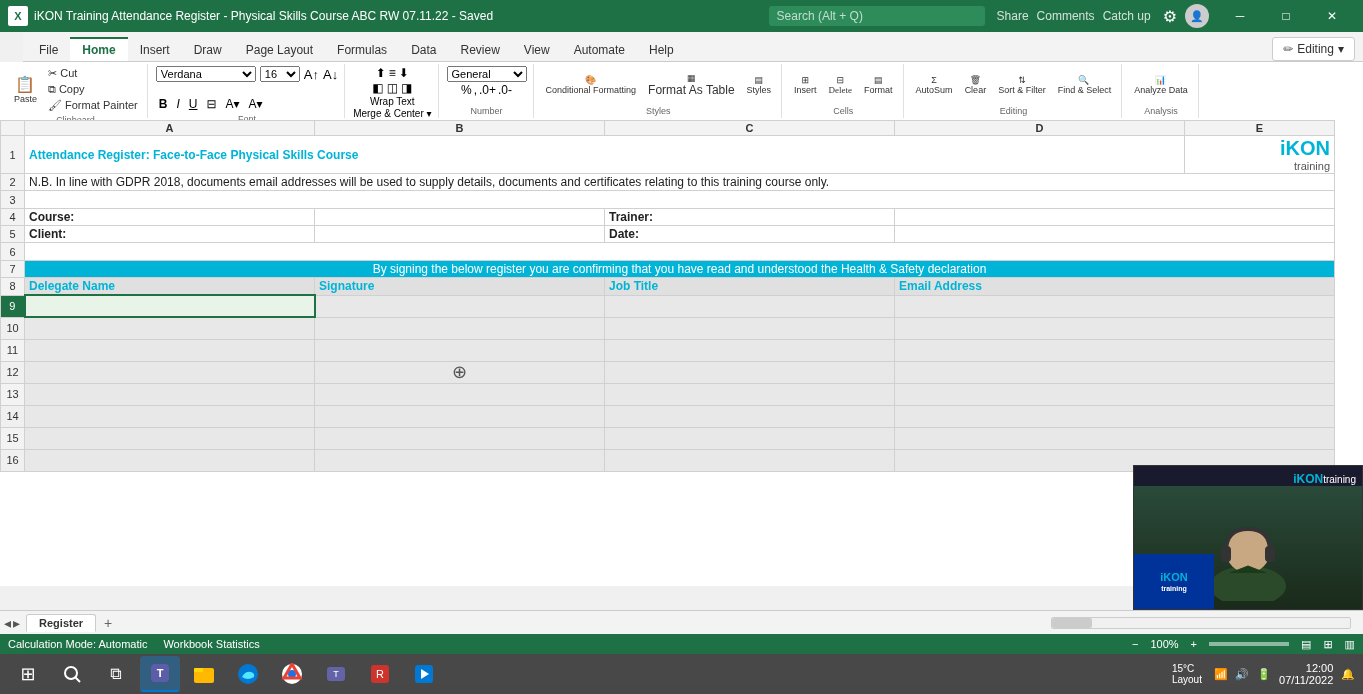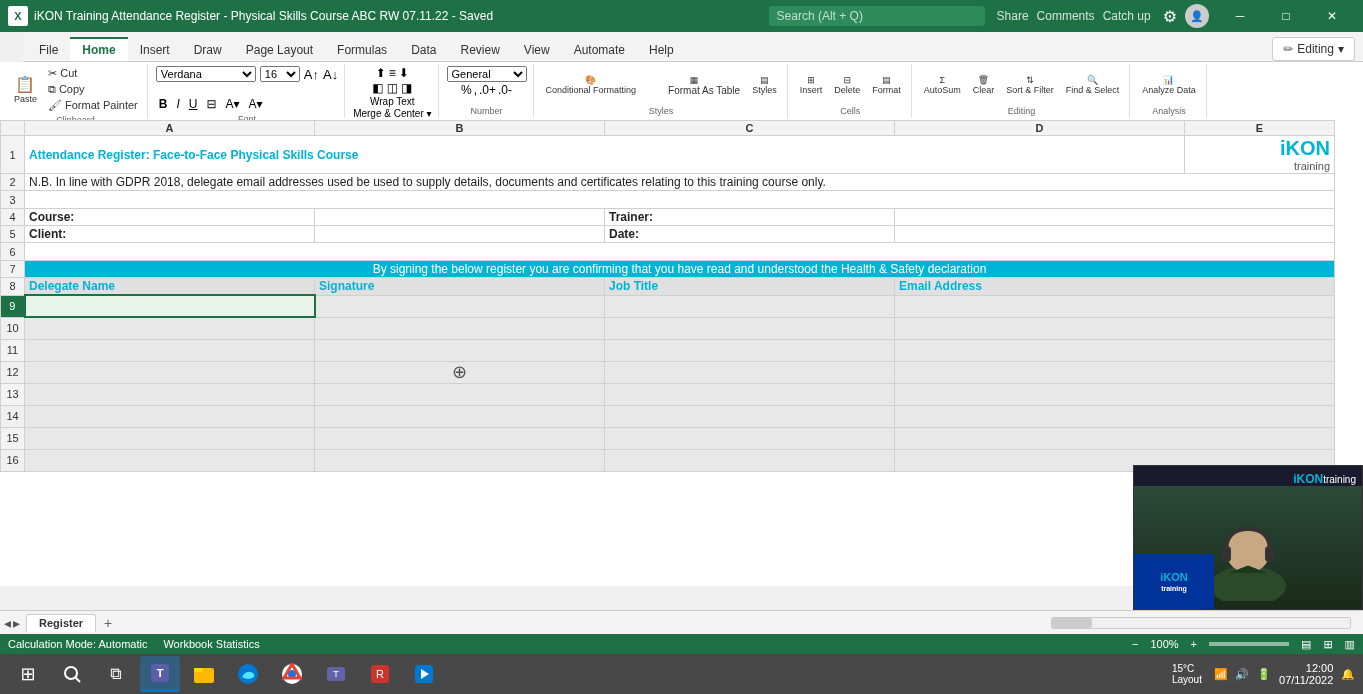--- a/index.html
+++ b/index.html
@@ -553,39 +553,39 @@
   </div>
 
   <div class="ribbon-group">
     <div class="ribbon-group-content">
       <div class="ribbon-btn">
         <span>🎨</span>
         <span style="font-size:9px;">Conditional Formatting</span>
       </div>
       <div class="ribbon-btn">
         <span>▦</span>
-        <span style="font-size:10px;margin-left:20px;">Format As Table</span>
+        <span style="font-size:12px;">Format As Table</span>
       </div>
       <div class="ribbon-btn">
         <span>▤</span>
         <span style="font-size:9px;">Styles</span>
       </div>
     </div>
     <span class="ribbon-group-label">Styles</span>
   </div>
 
   <div class="ribbon-group">
     <div class="ribbon-group-content">
       <div class="ribbon-btn">
         <span>⊞</span>
         <span style="font-size:9px;">Insert</span>
       </div>
       <div class="ribbon-btn">
         <span>⊟</span>
-        <span style="font-size:9px;">Delete</span>
+        <span style="font-size:9px;font-family:Liberation Serif, serif;">Delete</span>
       </div>
       <div class="ribbon-btn">
         <span>▤</span>
         <span style="font-size:9px;">Format</span>
       </div>
     </div>
     <span class="ribbon-group-label">Cells</span>
   </div>
 
   <div class="ribbon-group">
@@ -650,21 +650,21 @@
           <td class="rh">1</td>
           <td class="data-cell title-cell" colspan="4">Attendance Register: Face-to-Face Physical Skills Course</td>
           <td class="data-cell logo-cell">
             <div class="logo-text"><span style="color:#00b4d8;">iKON</span></div>
             <div class="logo-sub">training</div>
           </td>
         </tr>
 
         <tr>
           <td class="rh">2</td>
-          <td class="data-cell gdpr-cell" colspan="5">N.B. In line with GDPR 2018, delegate email addresses used be used to supply details, documents and certificates relating to this training course only.</td>
+          <td class="data-cell gdpr-cell" colspan="5">N.B. In line with GDPR 2018, documents email addresses will be used to supply details, documents and certificates relating to this training course only.</td>
         </tr>
 
         <tr class="empty-row">
           <td class="rh">3</td>
           <td class="data-cell" colspan="5"></td>
         </tr>
 
         <tr>
           <td class="rh">4</td>
           <td class="data-cell info-label">Course:</td>

